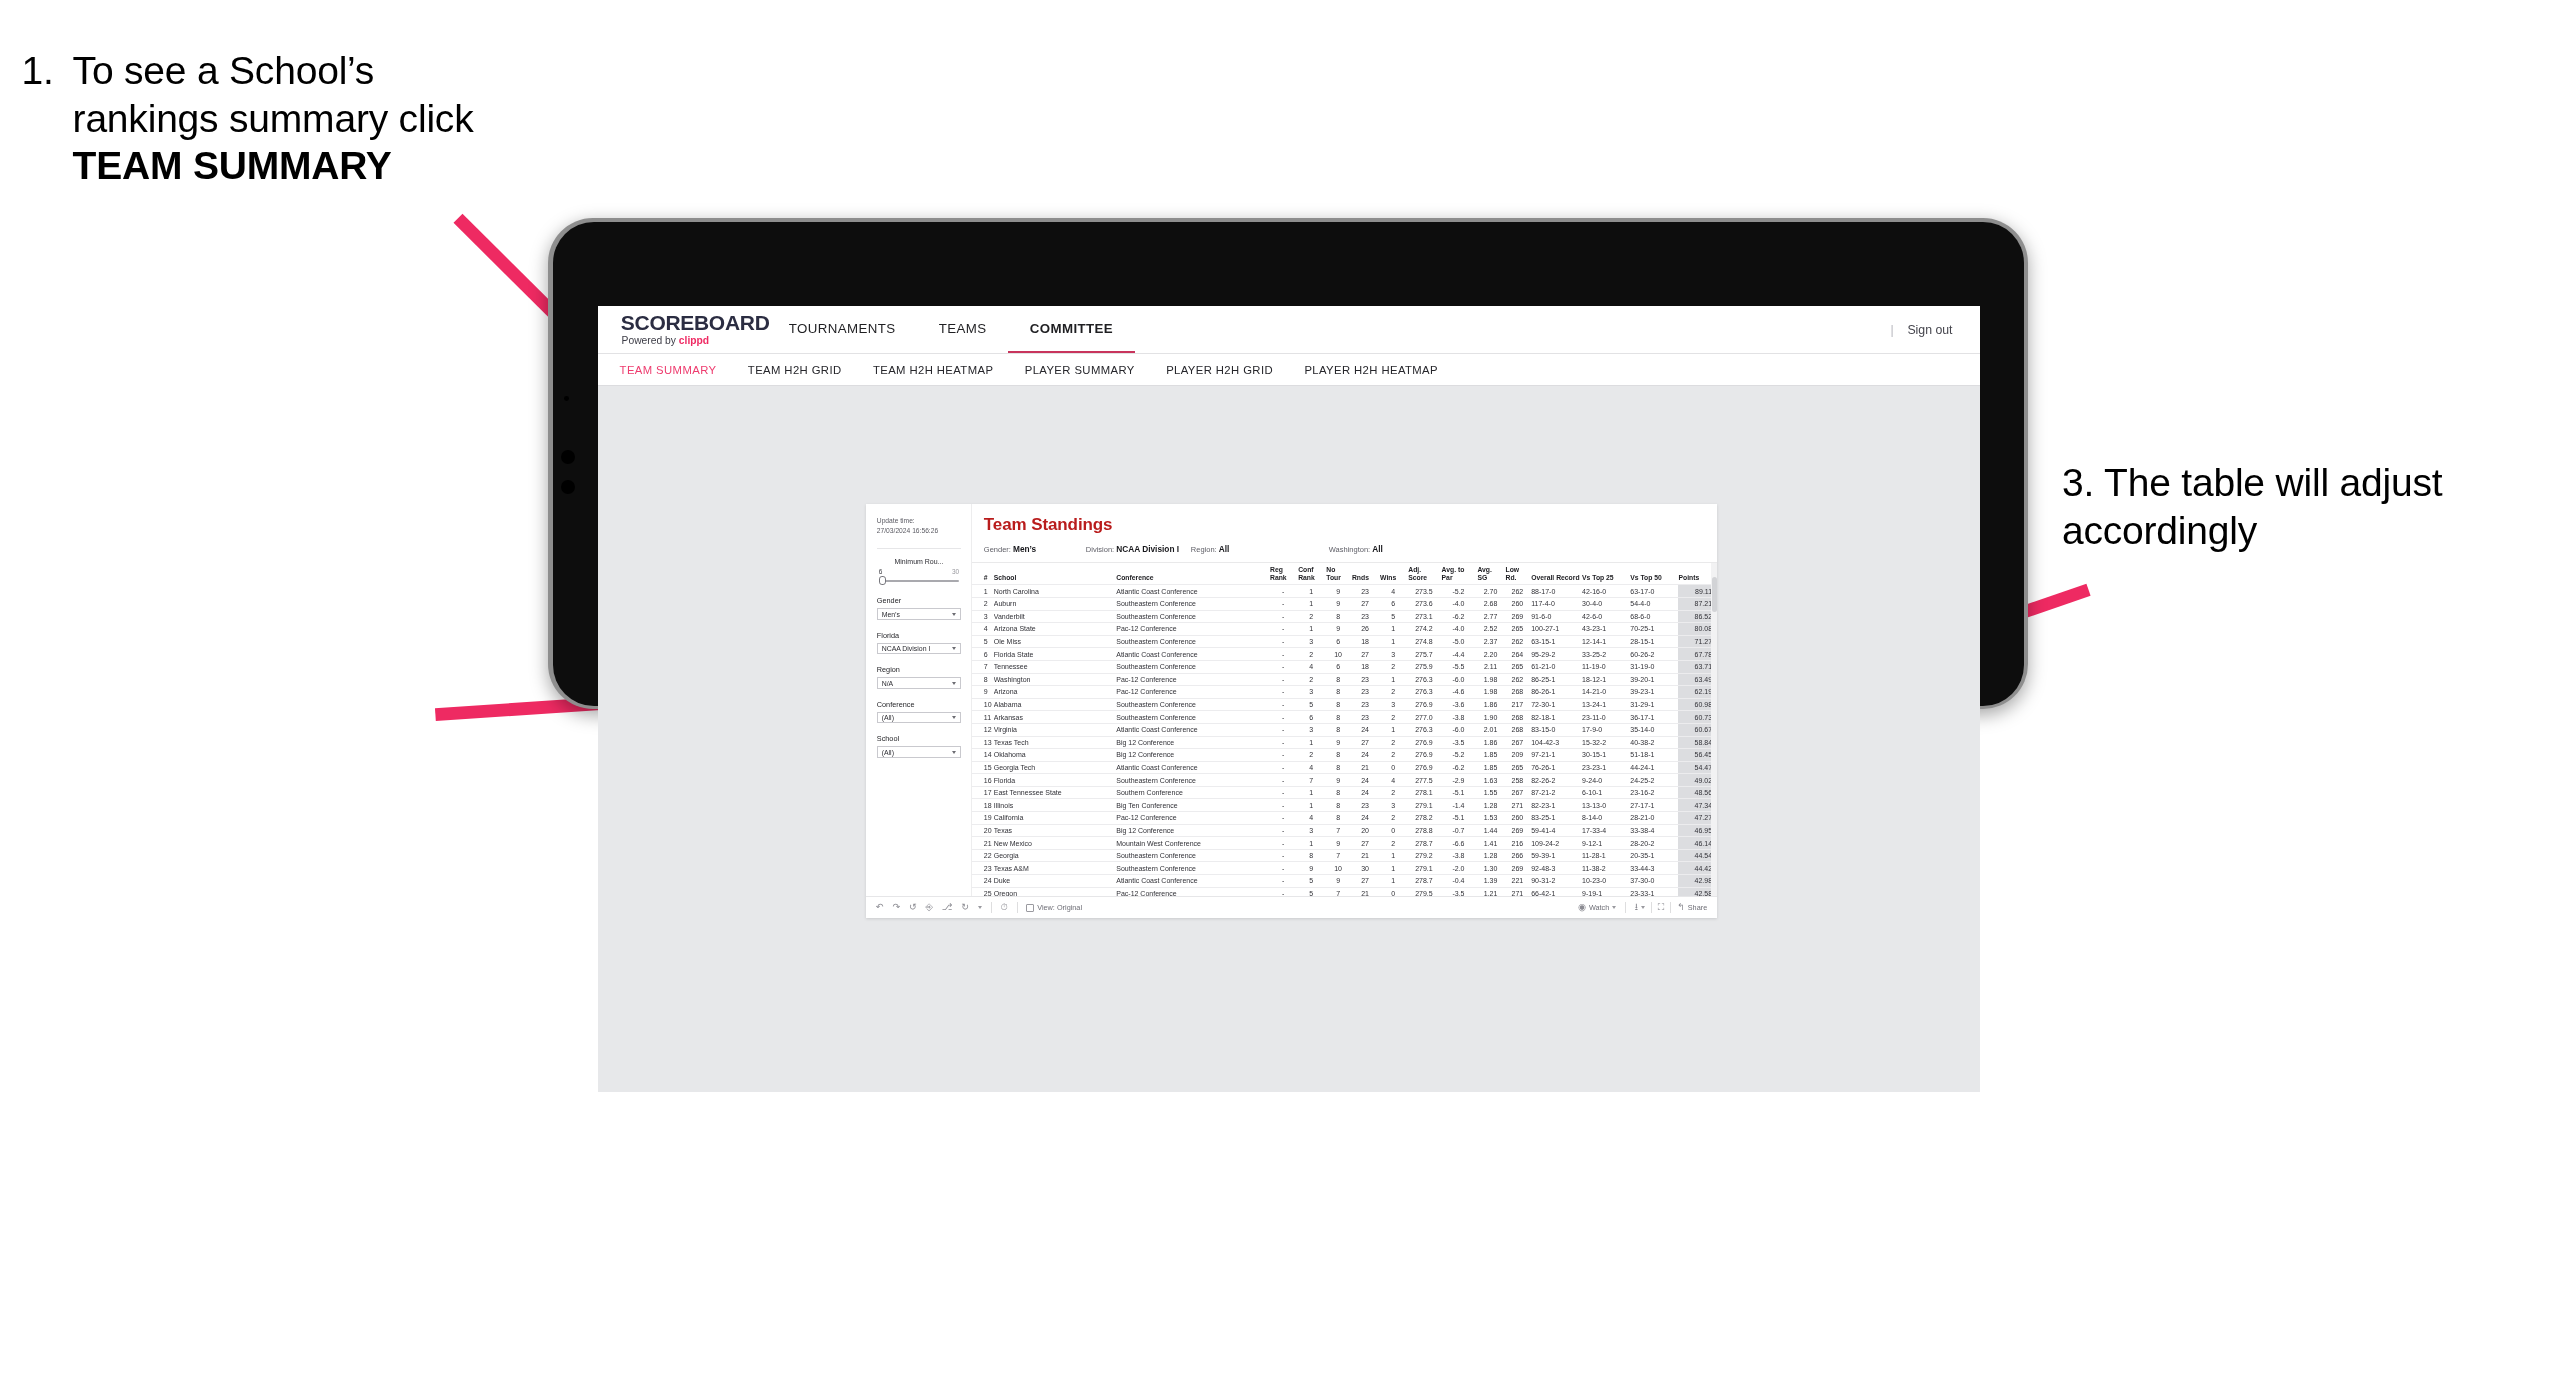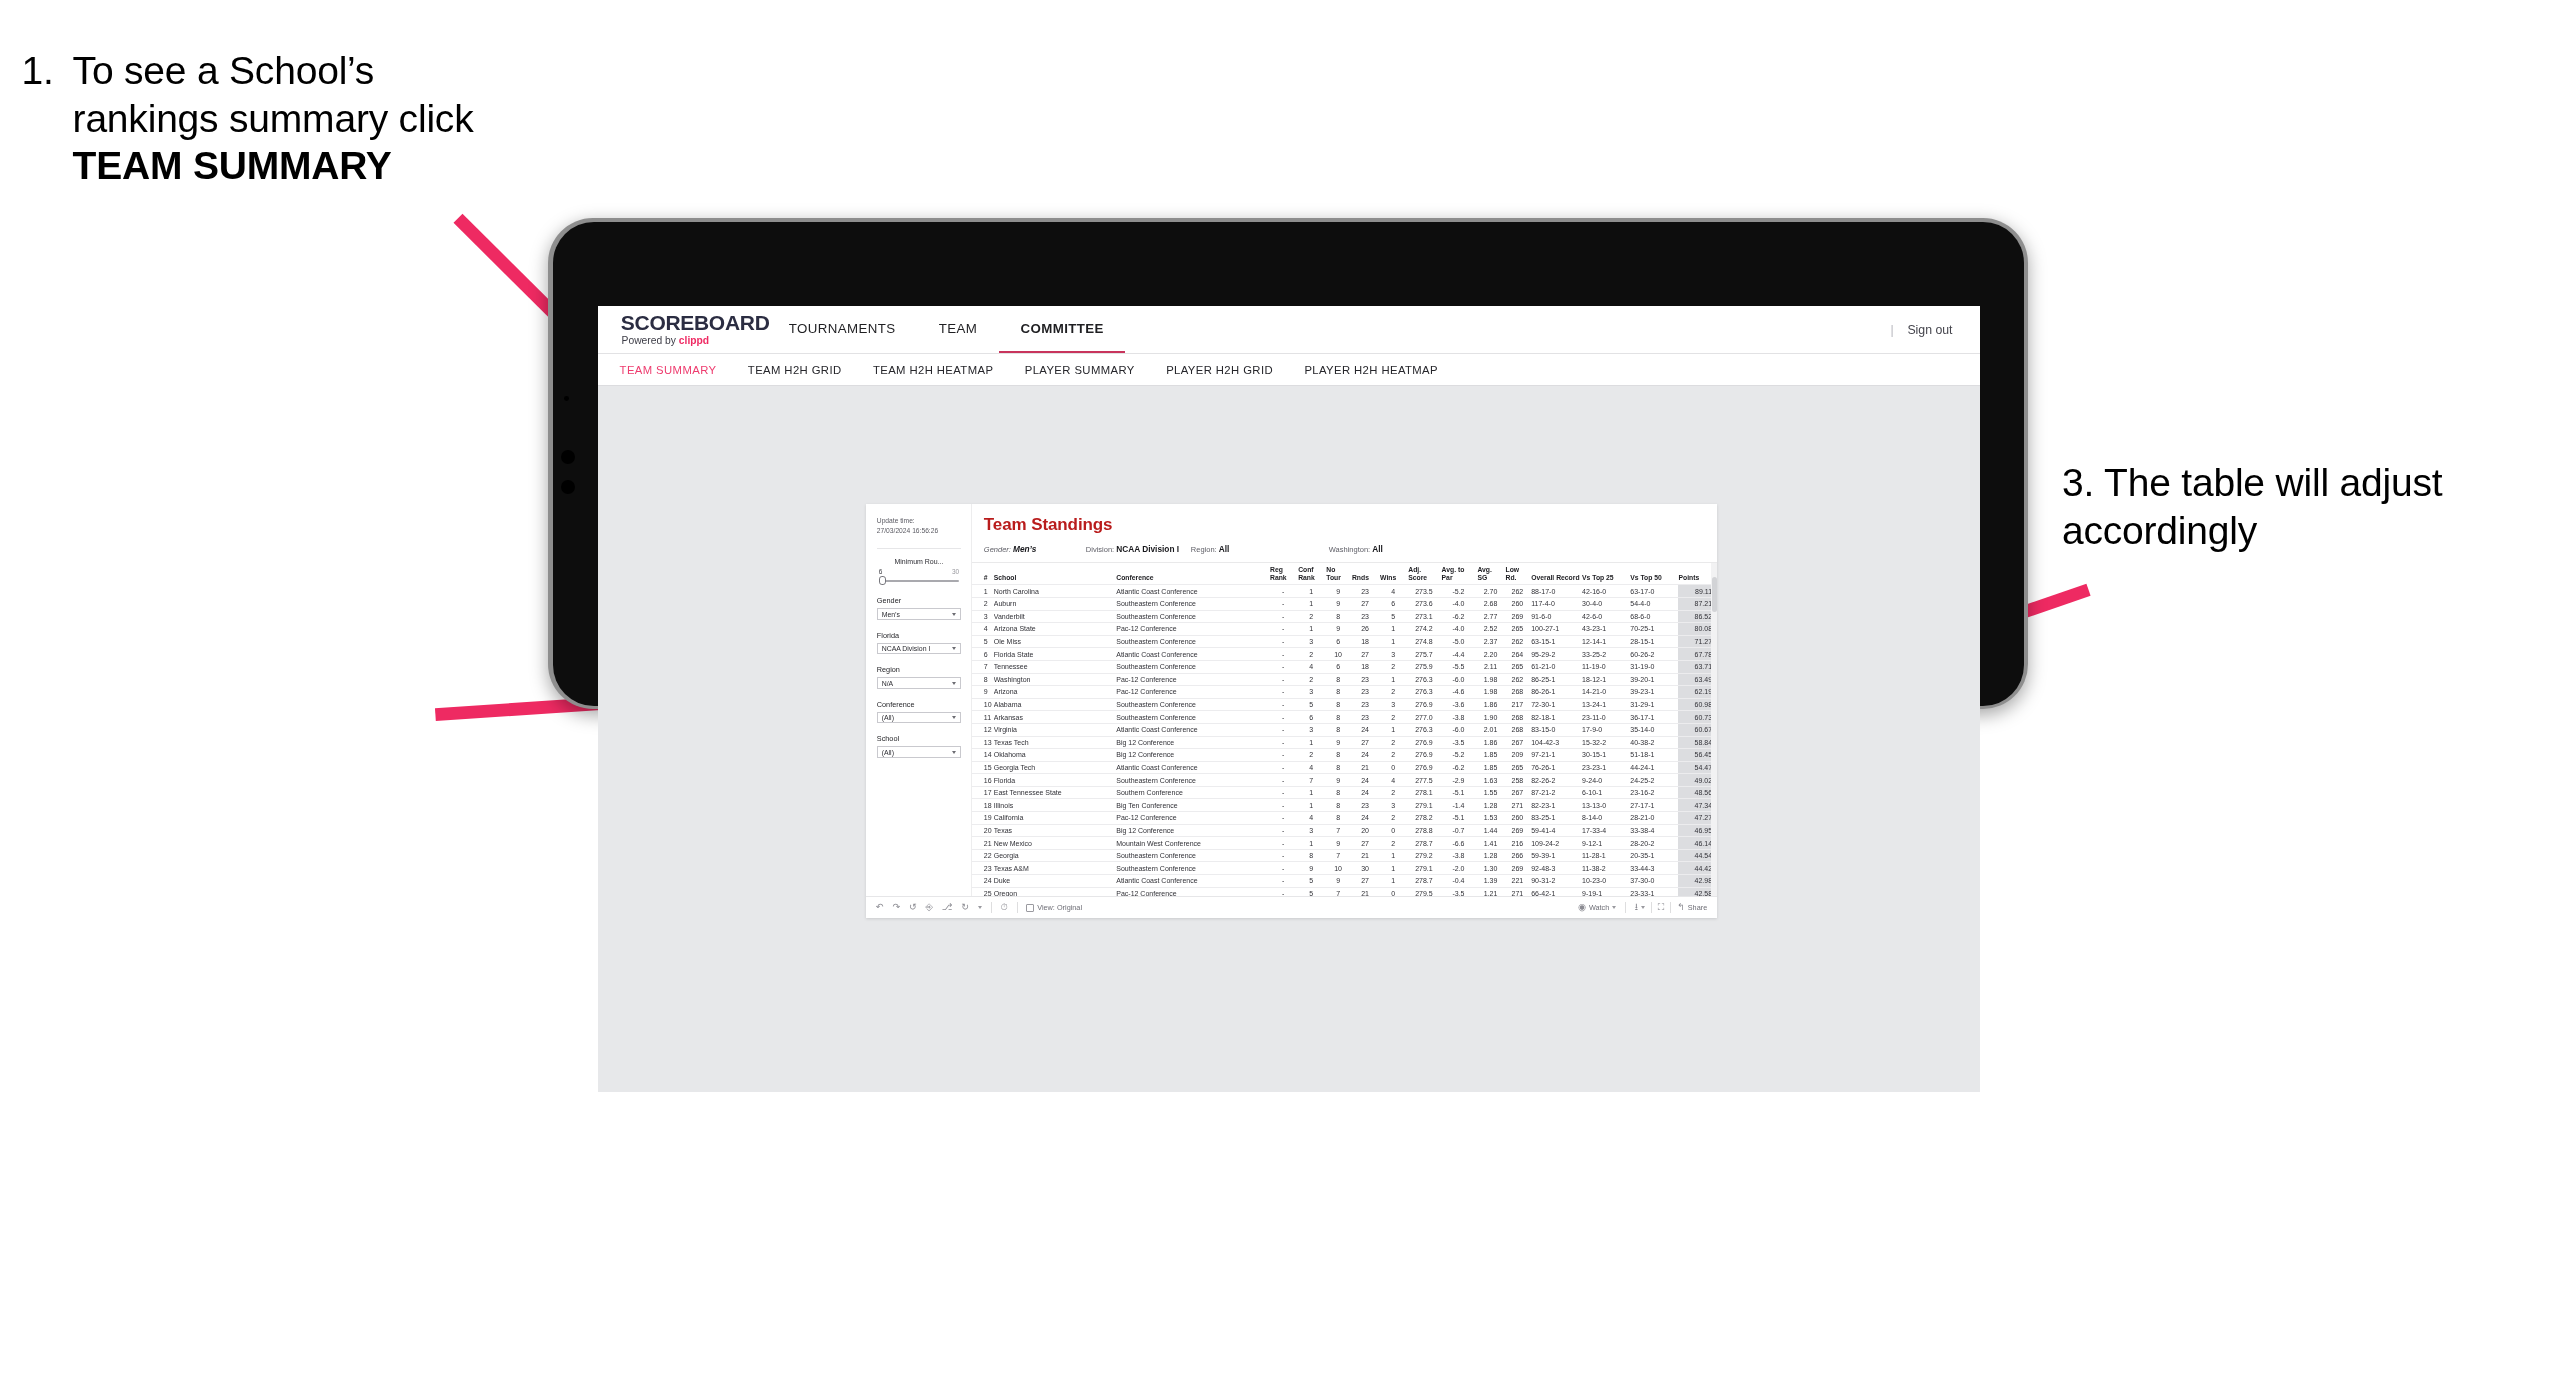--- a/index.html
+++ b/index.html
@@ -136,21 +136,21 @@
   }
   .fselect .caret { position:absolute; right:3.9px; top:3.4px; width:0;height:0;
     border-left:2.9px solid transparent;border-right:2.9px solid transparent;border-top:3.5px solid #6c6c73;}
 
   
   #main { flex:1; min-width:0; display:flex; flex-direction:column; }
   #main-head { padding:10.8px 0 0 11.8px; }
   #main-head h1 { font-size:17px; font-weight:700; color:#b91c1c; letter-spacing:-0.1px; }
   .crit { display:flex; margin-top:8.8px; font-size:7.5px; color:#5e5e66; }
   .crit > div { margin-right:0; }
-  .crit .c1 { width:102px;font-style:italic; }
+  .crit .c1 { width:102px; }
   .crit .c2 { width:105px; }
   .crit .c3 { width:138px; }
   .crit b { color:#18181c; font-weight:700; font-size:8.3px; }
 
   #table-wrap { margin-top:8.8px; flex:1; position:relative; overflow:hidden; border-top:1px solid #e9e9ea;}
   table.stand { border-collapse:collapse; width:100%; table-layout:fixed; }
   table.stand th {
     font-size:6.8px; font-weight:700; color:#1c1c20; text-align:left;
     vertical-align:bottom; padding:2.9px 2px 2.9px 0; line-height:1.12;
     background:#fff;
@@ -238,21 +238,21 @@
 
   <div id="screen">
 
     <div id="appbar">
       <div class="logo-wrap">
         <div class="logo-main">SCOREBOARD</div>
         <div class="logo-sub"><span>Powered by </span><span class="brand">clippd</span></div>
       </div>
       <nav class="topnav">
         <div class="topnav-item">TOURNAMENTS</div>
-        <div class="topnav-item">TEAM</div>
+        <div class="topnav-item">TEAMS</div>
         <div class="topnav-item active">COMMITTEE</div>
       </nav>
       <div class="topnav-right">
         <span class="sep">|</span>
         <span>Sign out</span>
       </div>
     </div>
 
     <div id="tabbar">
       <div class="tab active">TEAM SUMMARY</div>

